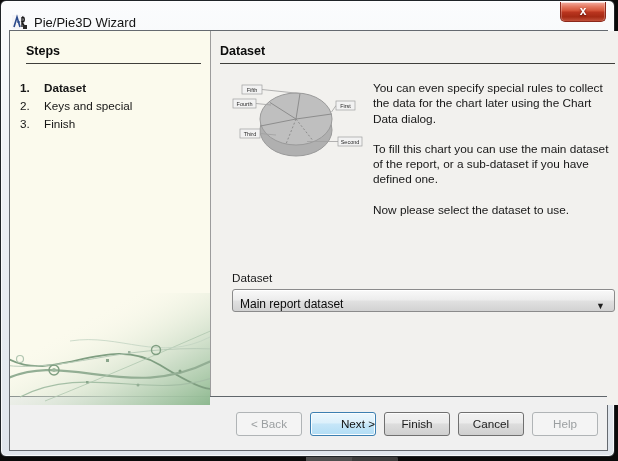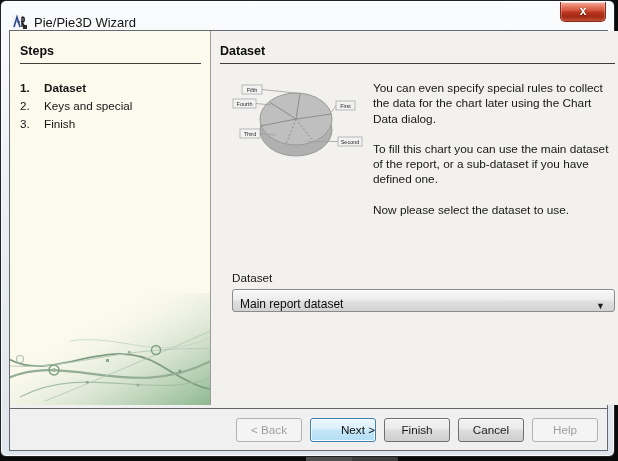--- a/index.html
+++ b/index.html
@@ -57,21 +57,21 @@
     width:201px; flex:none;
     background:#fbfaed;
     border-right:1px solid #9c9c9c;
     position:relative; overflow:hidden;
   }
   .panel-header {
     font-size:12.5px; font-weight:bold; color:#0d0d0d;
     border-bottom:1px solid #3f3f3b;
     padding-bottom:5px;
   }
-  .steps-panel .panel-header { margin:13px 9px 0 10px; }
+  .steps-panel .panel-header { margin:13px 9px 0 16px; }
   .steps-list { margin:17px 0 0 10px; position:relative; z-index:2; }
   .step-row { display:flex; font-size:11.7px; color:#161616; margin-bottom:5px; }
   .step-num { width:24px; flex:none; }
   .step-row.active { font-weight:bold; }
   .wave-decor { position:absolute; left:0; bottom:0; width:201px; height:112px; z-index:1; }
 
   
   .right-panel {
     flex:1; background:#f2f1ee;
     position:relative;
@@ -93,21 +93,21 @@
     display:flex; align-items:flex-end;
     padding:0 9px 0 7px;
     font-size:12px; color:#0c0c0c;
     cursor:default;
   }
   .combo-arrow { margin-left:auto; font-size:9px; color:#1f1f1f; line-height:1; }
 
   
   .button-bar {
     position:absolute; left:0; right:0; bottom:0;
-    height:42px;
+    height:54px;
     border-top:1px solid #60666b;
     background:#f0f0f0;
     display:flex; align-items:center; justify-content:flex-end;
     gap:8px; padding-right:9px;
   }
   .btn {
     width:66px; height:24px;
     border-radius:3px;
     font-family:"Liberation Sans", sans-serif;
     font-size:11.7px;

